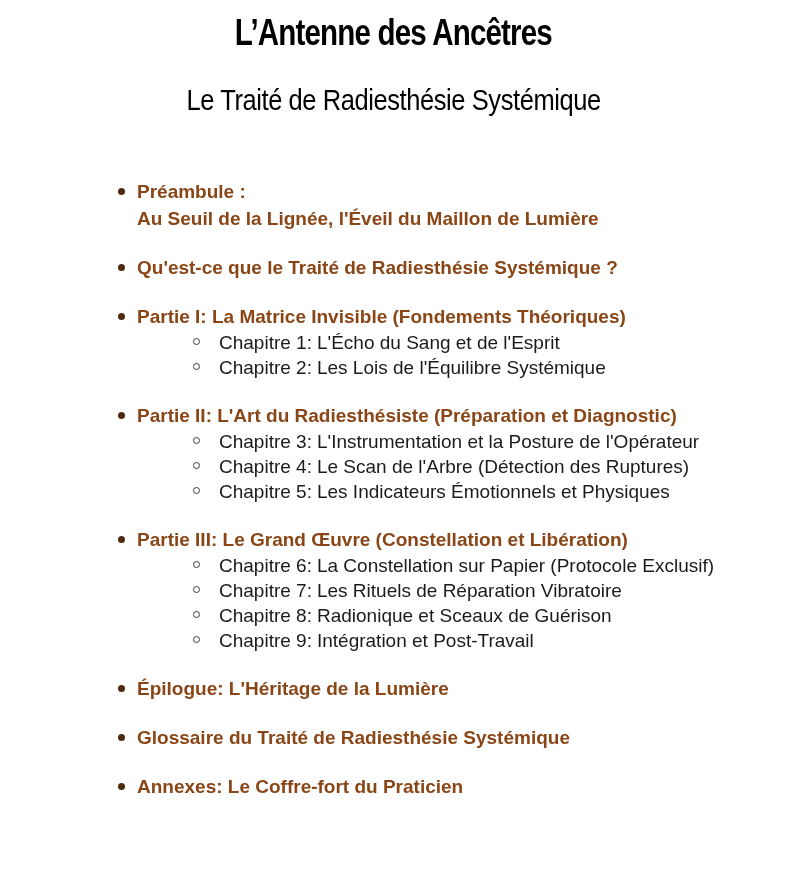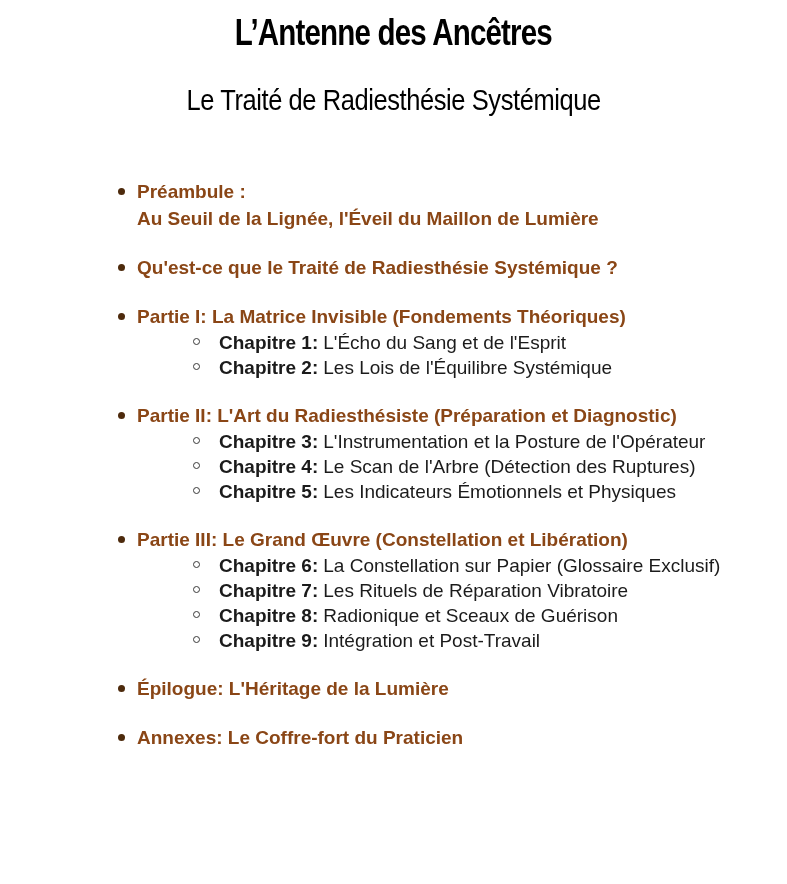--- a/index.html
+++ b/index.html
@@ -98,21 +98,21 @@
     position: absolute;
     left: 0;
     top: 8px;
     width: 5px;
     height: 5px;
     border: 1.5px solid var(--circle-outline);
     border-radius: 50%;
     background: var(--background);
   }
   li.chapter .prefix {
-    font-weight: 700;
+    font-weight: 400;
     margin-right: 5px;
     margin-top: 31px;
   }
 </style>
 </head>
 <body>
 
 <div class="page">
 
   <h1 class="doc-title">
@@ -147,31 +147,34 @@
       <ul class="chapters">
         <li class="chapter"><span class="prefix">Chapitre 3:</span><span>L'Instrumentation et la Posture de l'Opérateur</span></li>
         <li class="chapter"><span class="prefix">Chapitre 4:</span><span>Le Scan de l'Arbre (Détection des Ruptures)</span></li>
         <li class="chapter"><span class="prefix">Chapitre 5:</span><span>Les Indicateurs Émotionnels et Physiques</span></li>
       </ul>
     </li>
 
     <li class="top">
       <span class="line">Partie III: Le Grand Œuvre (Constellation et Libération)</span>
       <ul class="chapters">
-        <li class="chapter"><span class="prefix">Chapitre 6:</span><span>La Constellation sur Papier (Glossaire Exclusif)</span></li>
+        <li class="chapter"><span class="prefix">Chapitre 6:</span><span>La Constellation sur Papier (Protocole Exclusif)</span></li>
         <li class="chapter"><span class="prefix">Chapitre 7:</span><span>Les Rituels de Réparation Vibratoire</span></li>
         <li class="chapter"><span class="prefix">Chapitre 8:</span><span>Radionique et Sceaux de Guérison</span></li>
         <li class="chapter"><span class="prefix">Chapitre 9:</span><span>Intégration et Post-Travail</span></li>
       </ul>
     </li>
 
     <li class="top">
       <span class="line">Épilogue: L'Héritage de la Lumière</span>
     </li>
 
+    <li class="top">
+      <span class="line">Glossaire du Traité de Radiesthésie Systémique</span>
+    </li>
 
     <li class="top">
       <span class="line">Annexes: Le Coffre-fort du Praticien</span>
     </li>
 
 
   </ul>
 </div>
 
 </body></html>

